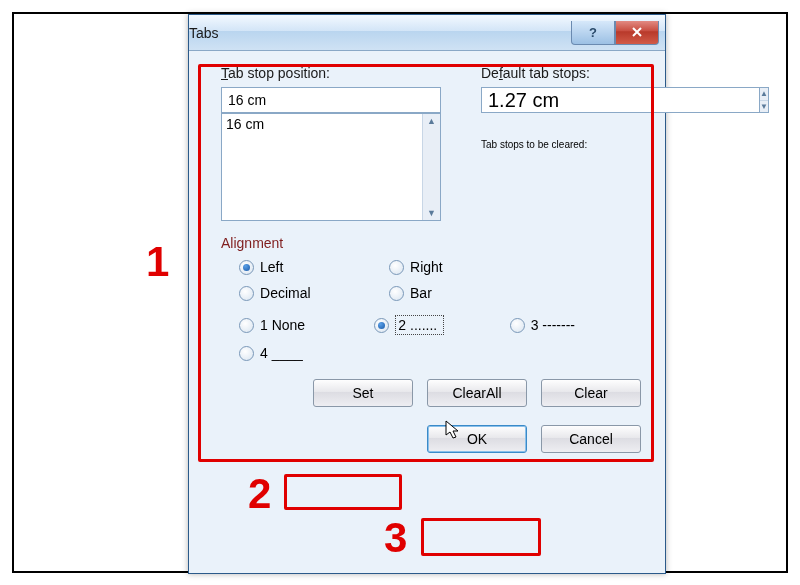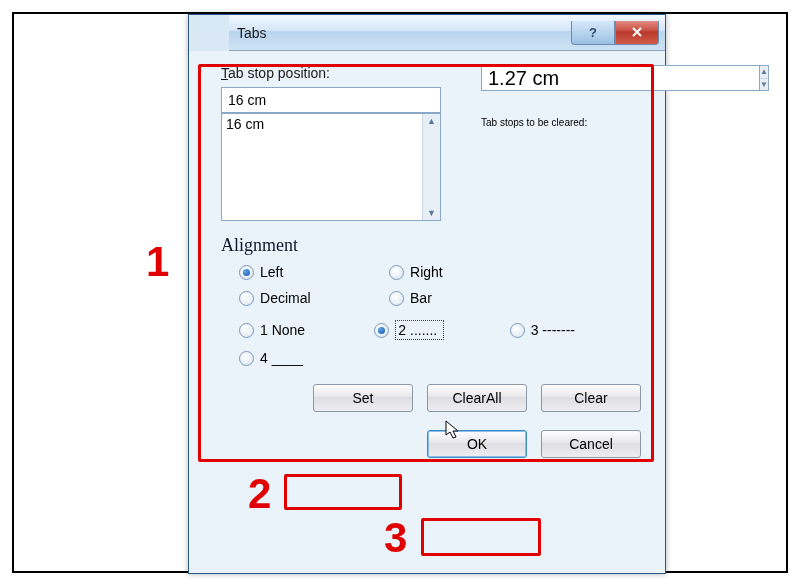--- a/index.html
+++ b/index.html
@@ -26,23 +26,22 @@
     border: 1px solid #2b5a8a;
     background: linear-gradient(to bottom, #d9e8f5 0%, #e8f1fa 100%);
     box-shadow: 0 0 6px rgba(0,0,0,0.3);
   }
   .titlebar {
     height: 36px;
     background: linear-gradient(to bottom, #f3f9ff 0%, #d3e5f7 45%, #b9d5ef 46%, #cfe2f4 100%);
     border-bottom: 1px solid #8aa8c6;
     display: flex;
     align-items: center;
-    padding: 0 6px 0 8px;
-    position: relative;
-    margin-left: 40px;
+    padding: 0 6px 0 0;
+    position: relative;
   }
   .titlebar .title {
     font-size: 14px;
     color: #1a1a1a;
   }
   .titlebtns {
     margin-left: auto;
     display: flex;
     gap: 0;
   }
@@ -128,24 +127,23 @@
   .spinbox .spinbtns div {
     flex: 1; font-size: 8px; display:flex; align-items:center; justify-content:center;
     color: #5a7a9a;
   }
   .spinbox .spinbtns div:first-child { border-bottom: 1px solid #c8d6e6; }
   .cleared-lbl { margin-top: 26px; font-size: 10px; }
   .group {
     margin-top: 14px;
   }
   .group-title {
-    font-size: 18px;
-    color: #0f172a;
+    font-size: 14px;
+    color: #7f1d1d;
     margin-bottom: 8px;
-    font-family: Liberation Serif, serif;
   }
   .radiorow {
     display: flex;
     margin-bottom: 10px;
     padding-left: 18px;
     text-align: right;
   }
   .radiorow .rcell {
     width: 150px;
     display: flex;
@@ -243,20 +241,21 @@
           <input class="txt" value="16 cm" style="">
           <div class="listbox">
             <div>16 cm</div>
             <div class="sb">
               <div class="arr">▲</div>
               <div class="arr">▼</div>
             </div>
           </div>
         </div>
         <div class="col">
+          <div class="lbl">De<span class="u">f</span>ault tab stops:</div>
           <div class="spinbox">
             <input class="sval" value="1.27 cm" style="">
             <div class="spinbtns">
               <div>▲</div>
               <div>▼</div>
             </div>
           </div>
           <div class="cleared-lbl">Tab stops to be cleared:</div>
         </div>
       </div>

